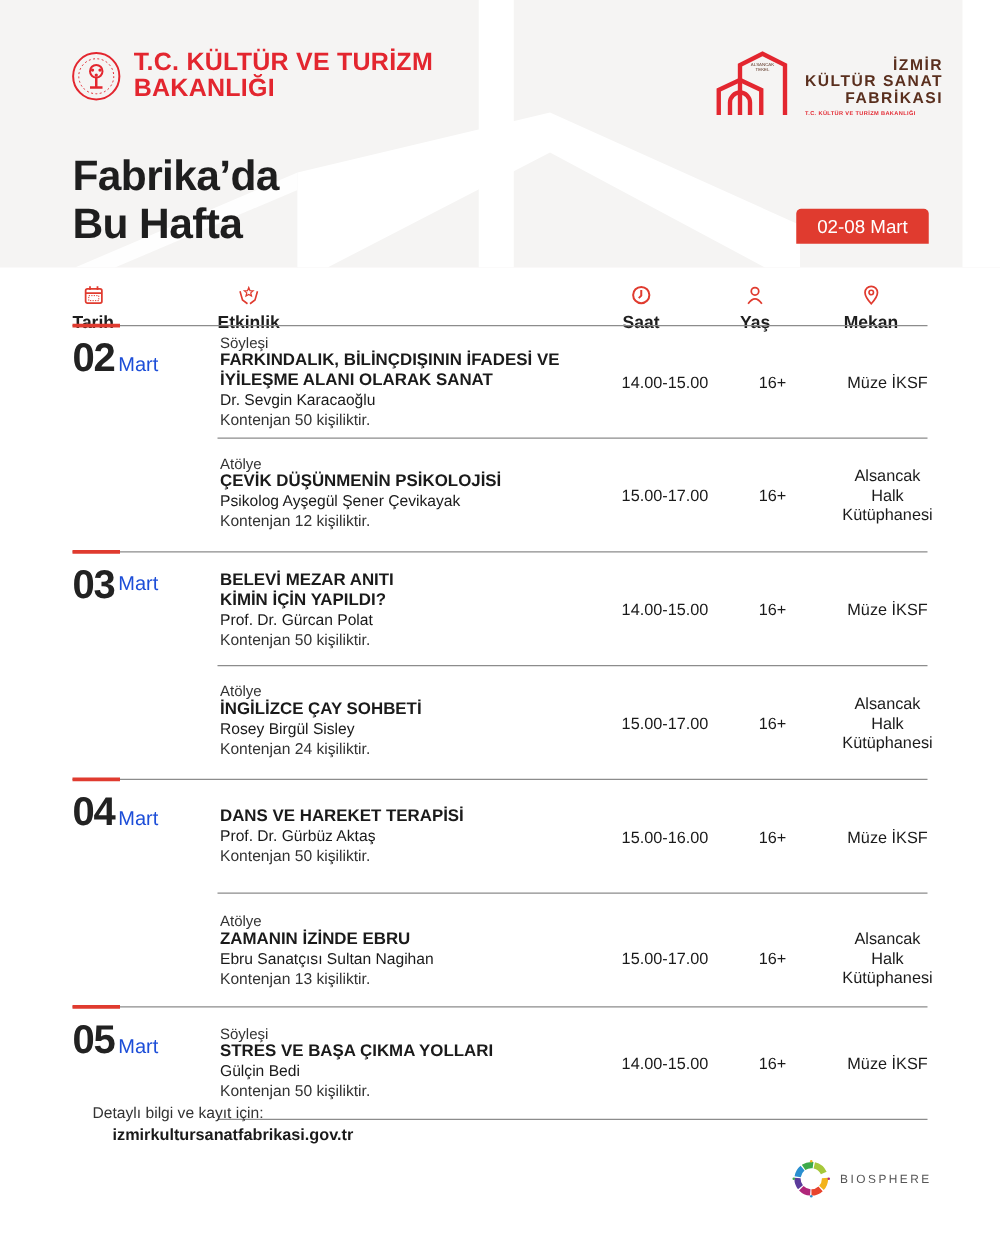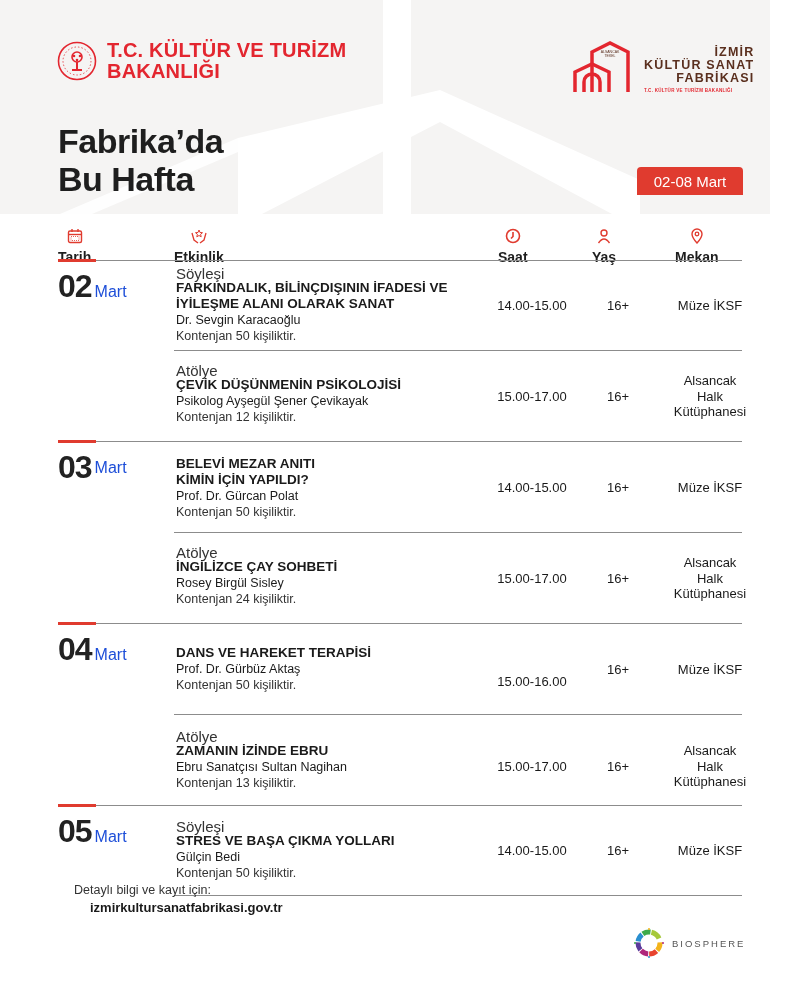--- a/index.html
+++ b/index.html
@@ -29,21 +29,21 @@
   .th svg { width: 16px; height: 16px; }
 
   .rule { position: absolute; height: 1px; background: #8c8c8c; }
   .accent { position: absolute; height: 3px; width: 38px; background: #e03b2f; left: 58px; }
 
   .date { position: absolute; left: 58px; display: flex; align-items: baseline; gap: 3px; }
   .date-num { font-size: 32px; font-weight: bold; color: #222; letter-spacing: -1px; }
   .date-mon { font-size: 16px; color: #1d4ed8; }
 
   .event { position: absolute; left: 176px; width: 300px; }
-  .ev-type { font-size: 15px; color: #333; line-height: 12px; }
+  .ev-type { font-size: 12px; color: #333; line-height: 12px; }
   .ev-title { font-size: 13.5px; font-weight: bold; color: #1a1a1a; line-height: 16px; }
   .ev-person { font-size: 12.5px; color: #1a1a1a; line-height: 16px; }
   .ev-cap { font-size: 12.5px; color: #333; line-height: 16px; }
 
   .cell { position: absolute; font-size: 13px; color: #1a1a1a; text-align: center; line-height: 15.5px; }
   .c-time { left: 490px; width: 84px; }
   .c-age { left: 596px; width: 44px; }
   .c-venue { left: 664px; width: 92px; }
 
   .footer-info { position: absolute; left: 58px; top: 882px; margin-left: 16px; }
@@ -224,21 +224,21 @@
   <div>Alsancak</div>
   <div>Halk</div>
   <div>Kütüphanesi</div>
 </div>
 
 <div class="event" style="top:645px;">
   <div class="ev-title">DANS VE HAREKET TERAPİSİ</div>
   <div class="ev-person">Prof. Dr. Gürbüz Aktaş</div>
   <div class="ev-cap">Kontenjan 50 kişiliktir.</div>
 </div>
-<div class="cell c-time" style="top:662px;margin-top:12px;">15.00-16.00</div>
+<div class="cell c-time" style="top:662px;">15.00-16.00</div>
 <div class="cell c-age" style="top:662px;">16+</div>
 <div class="cell c-venue" style="top:662px;">Müze İKSF</div>
 
 <div class="event" style="top:731px;">
   <div class="ev-type">Atölye</div>
   <div class="ev-title">ZAMANIN İZİNDE EBRU</div>
   <div class="ev-person">Ebru Sanatçısı Sultan Nagihan</div>
   <div class="ev-cap">Kontenjan 13 kişiliktir.</div>
 </div>
 <div class="cell c-time" style="top:759px;">15.00-17.00</div>

